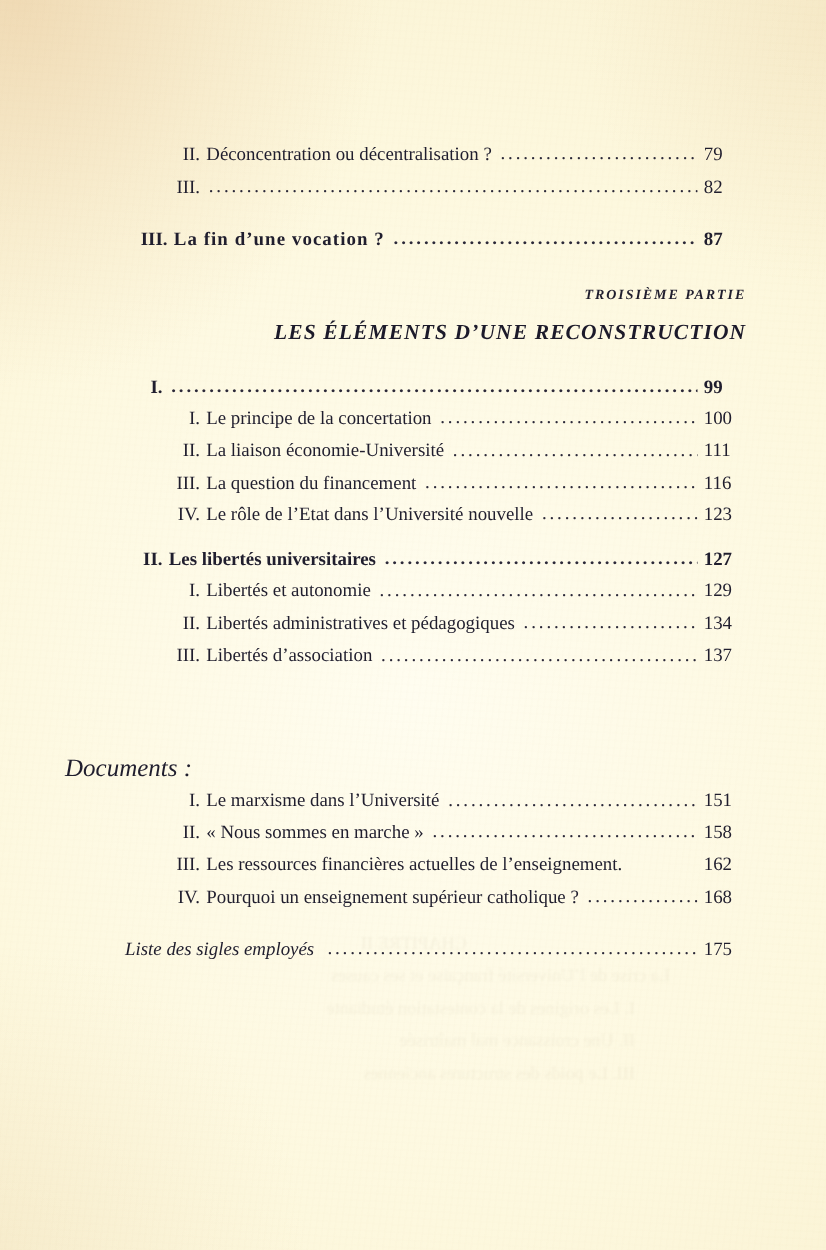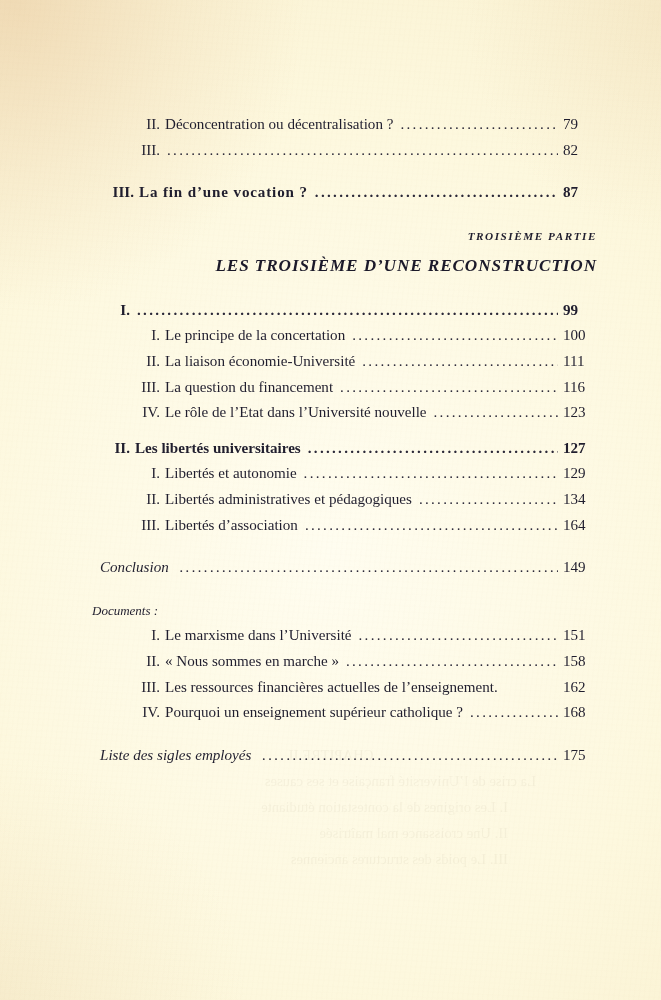--- a/index.html
+++ b/index.html
@@ -135,24 +135,25 @@
   
   .lvl-italic {
     padding-left: 100px;
     font-style: italic;
   }
   .lvl-italic .num-col { width: 0; }
   .lvl-italic .label { padding-left: 0; }
   .lvl-italic .leader { margin-left: 11px; }
 
   .plain-italic {
-    padding-left: 92px;
+    padding-left: 52px;
     font-style: italic;
-    font-size: 13px;
+    font-size: 20px;
     line-height: 25.6px;
+    margin-top: 31px;
   }
 
   
   .part-head {
     text-align: right;
     margin-top: 24px;
     font-style: italic;
   }
   .part-kicker {
     font-size: 11.2px;
@@ -206,21 +207,21 @@
 
     <div class="row lvl-part-chapter">
       <span class="num-col">III.</span>
       <span class="label">La fin d’une vocation ?</span>
       <span class="leader"></span>
       <span class="page-no">87</span>
     </div>
 
     <div class="part-head">
       <div class="part-kicker">TROISIÈME PARTIE</div>
-      <div class="part-title">LES TROISIÈME D’UNE RECONSTRUCTION</div>
+      <div class="part-title">LES ÉLÉMENTS D’UNE RECONSTRUCTION</div>
     </div>
 
     <div class="gap-lg"></div>
 
     <div class="row lvl-chapter">
       <span class="num-col">I.</span>
       <span class="leader"></span>
       <span class="page-no">99</span>
     </div>
     <div class="row lvl-sub">
@@ -265,31 +266,25 @@
     <div class="row lvl-sub">
       <span class="num-col">II.</span>
       <span class="label">Libertés administratives et pédagogiques</span>
       <span class="leader"></span>
       <span class="page-no">134</span>
     </div>
     <div class="row lvl-sub">
       <span class="num-col">III.</span>
       <span class="label">Libertés d’association</span>
       <span class="leader"></span>
-      <span class="page-no">164</span>
+      <span class="page-no">137</span>
     </div>
 
     <div class="gap-md"></div>
 
-    <div class="row lvl-italic">
-      <span class="num-col"></span>
-      <span class="label">Conclusion</span>
-      <span class="leader"></span>
-      <span class="page-no" style="font-style:normal;">149</span>
-    </div>
 
     <div class="gap-md"></div>
 
     <div class="plain-italic">Documents :</div>
 
     <div class="row lvl-sub">
       <span class="num-col">I.</span>
       <span class="label">Le marxisme dans l’Université</span>
       <span class="leader"></span>
       <span class="page-no">151</span>

